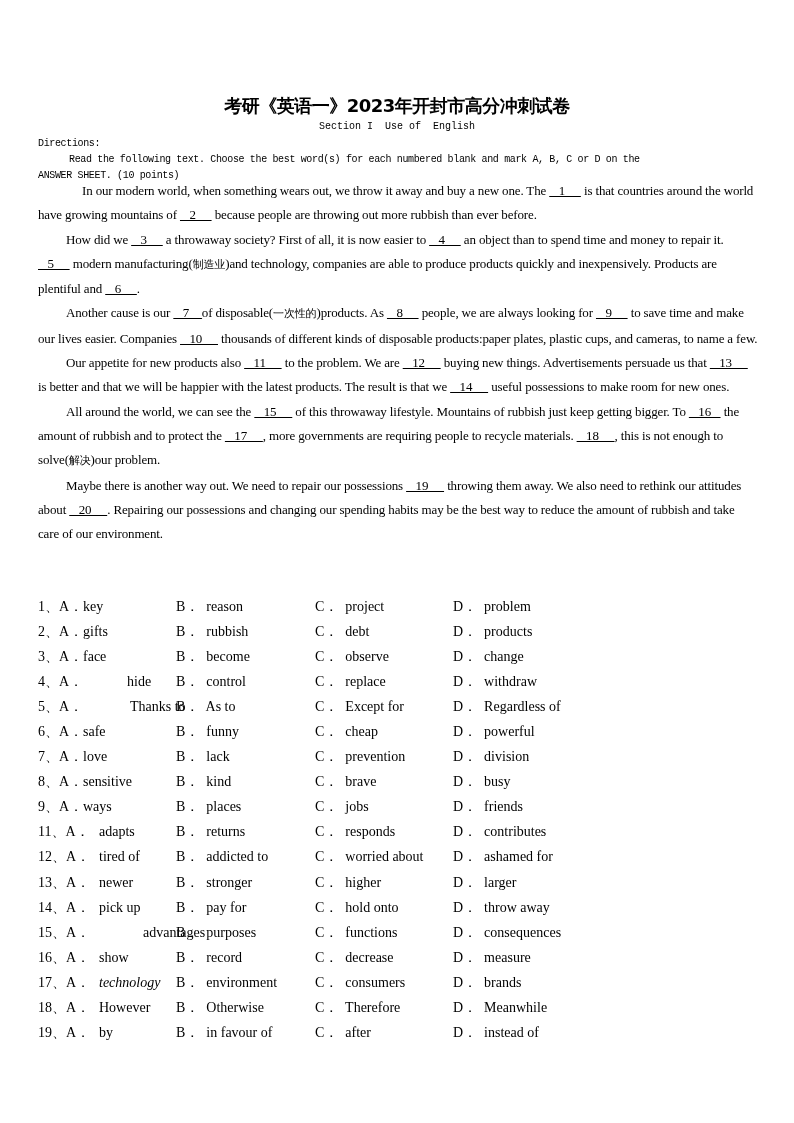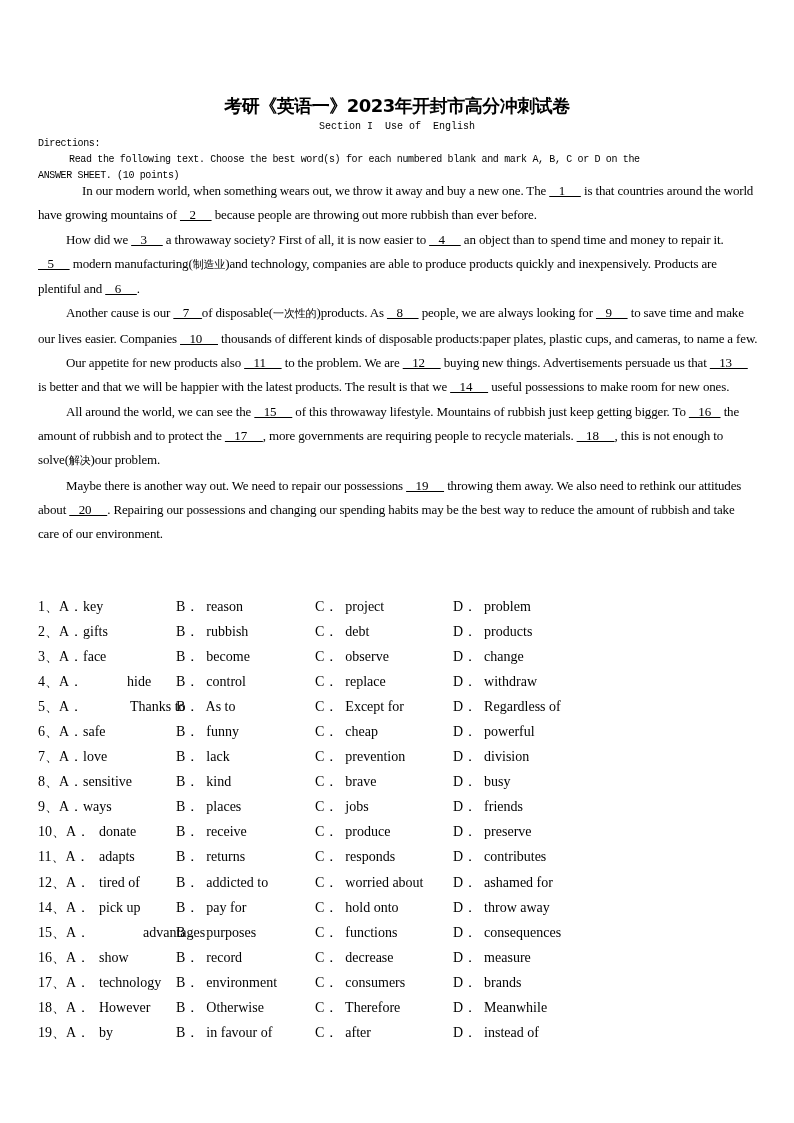--- a/index.html
+++ b/index.html
@@ -110,39 +110,39 @@
         <span class="cd">D．  busy</span>
       </div>
       <div class="opt-row">
         <span class="num">9、A．</span>
         <span class="ca" style="left: 45px;">ways</span>
         <span class="cb">B．  places</span>
         <span class="cc">C．  jobs</span>
         <span class="cd">D．  friends</span>
       </div>
       <div class="opt-row">
-        <span class="num">10、A．</span>
-        <span class="ca" style="left: 61px;">donate</span>
-        <span class="cb">B．  receive</span>
-        <span class="cc">C．  produce</span>
-        <span class="cd">D．  preserve</span>
-      </div>
-      <div class="opt-row">
         <span class="num">11、A．</span>
         <span class="ca" style="left: 61px;">adapts</span>
         <span class="cb">B．  returns</span>
         <span class="cc">C．  responds</span>
         <span class="cd">D．  contributes</span>
       </div>
       <div class="opt-row">
         <span class="num">12、A．</span>
         <span class="ca" style="left: 61px;">tired of</span>
         <span class="cb">B．  addicted to</span>
         <span class="cc">C．  worried about</span>
         <span class="cd">D．  ashamed for</span>
+      </div>
+      <div class="opt-row">
+        <span class="num">13、A．</span>
+        <span class="ca" style="left: 61px;">newer</span>
+        <span class="cb">B．  stronger</span>
+        <span class="cc">C．  higher</span>
+        <span class="cd">D．  larger</span>
       </div>
       <div class="opt-row">
         <span class="num">14、A．</span>
         <span class="ca" style="left: 61px;">pick up</span>
         <span class="cb">B．  pay for</span>
         <span class="cc">C．  hold onto</span>
         <span class="cd">D．  throw away</span>
       </div>
       <div class="opt-row">
         <span class="num">15、A．</span>
@@ -153,21 +153,21 @@
       </div>
       <div class="opt-row">
         <span class="num">16、A．</span>
         <span class="ca" style="left: 61px;">show</span>
         <span class="cb">B．  record</span>
         <span class="cc">C．  decrease</span>
         <span class="cd">D．  measure</span>
       </div>
       <div class="opt-row">
         <span class="num">17、A．</span>
-        <span class="ca" style="left: 61px;">technology</span>
+        <span class="ca" style="left: 61px; font-style: italic;">technology</span>
         <span class="cb">B．  environment</span>
         <span class="cc">C．  consumers</span>
         <span class="cd">D．  brands</span>
       </div>
       <div class="opt-row">
         <span class="num">18、A．</span>
         <span class="ca" style="left: 61px;">However</span>
         <span class="cb">B．  Otherwise</span>
         <span class="cc">C．  Therefore</span>
         <span class="cd">D．  Meanwhile</span>

